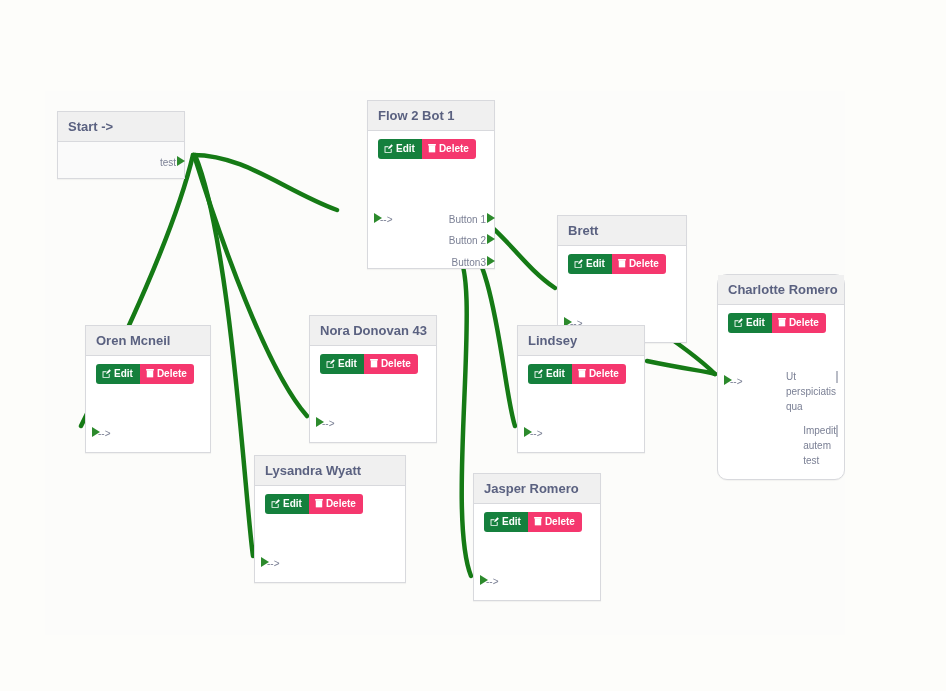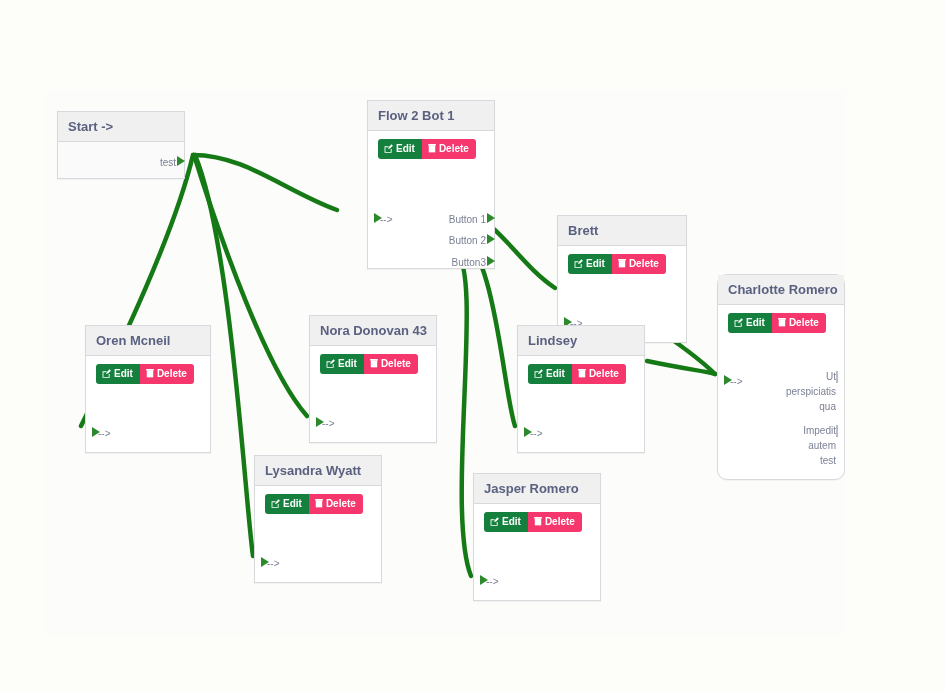--- a/index.html
+++ b/index.html
@@ -151,21 +151,21 @@
     background: #f0f0f0;
   }
   .start-node .node-body {
     background: #fafafa;
   }
   .txt-out {
     position: absolute;
     right: 8px;
     font-size: 10px;
     color: #7b8095;
-    text-align: right;
+    text-align: left;
     line-height: 15px;
     white-space: nowrap;
   }
 </style>
 </head>
 <body>
 
 <div id="root">
 
 
@@ -274,21 +274,21 @@
             <div class="btn-row"><button class="btn btn-edit"><span class="gly"><svg width="9" height="9" viewBox="0 0 16 16">
                     <path fill="#fff" d="M1 4h7v1.6H2.6V14H12V9h1.6v6.6H1z"></path>
                     <path fill="#fff" d="M14.6.6 10 5.2 8.2 9.4l4.2-1.8 4.6-4.6z" transform="translate(-1.2,0)"></path>
                   </svg></span><span>Edit</span></button><button class="btn btn-delete"><span class="gly"><svg width="8" height="9" viewBox="0 0 12 14">
                     <rect x="1" y="2" width="10" height="11" fill="#fff"></rect>
                     <rect x="0" y="0" width="12" height="2.4" fill="#fff"></rect>
                   </svg></span><span>Delete</span></button></div>
             <div class="port port-in" style="top:71px"><span class="port-arrow-in"></span><span>--&gt;</span></div>
           </div>
         </div>
-        <div class="node" style="left: 209px; top: 364px; width: 128px; height: 128px;">
+        <div class="node" style="left: 209px; top: 364px; width: 152px; height: 128px;">
           <div class="node-header">Lysandra Wyatt</div>
           <div class="node-body">
             <div class="btn-row"><button class="btn btn-edit"><span class="gly"><svg width="9" height="9" viewBox="0 0 16 16">
                     <path fill="#fff" d="M1 4h7v1.6H2.6V14H12V9h1.6v6.6H1z"></path>
                     <path fill="#fff" d="M14.6.6 10 5.2 8.2 9.4l4.2-1.8 4.6-4.6z" transform="translate(-1.2,0)"></path>
                   </svg></span><span>Edit</span></button><button class="btn btn-delete"><span class="gly"><svg width="8" height="9" viewBox="0 0 12 14">
                     <rect x="1" y="2" width="10" height="11" fill="#fff"></rect>
                     <rect x="0" y="0" width="12" height="2.4" fill="#fff"></rect>
                   </svg></span><span>Delete</span></button></div>
             <div class="port port-in" style="top:71px"><span class="port-arrow-in"></span><span>--&gt;</span></div>

